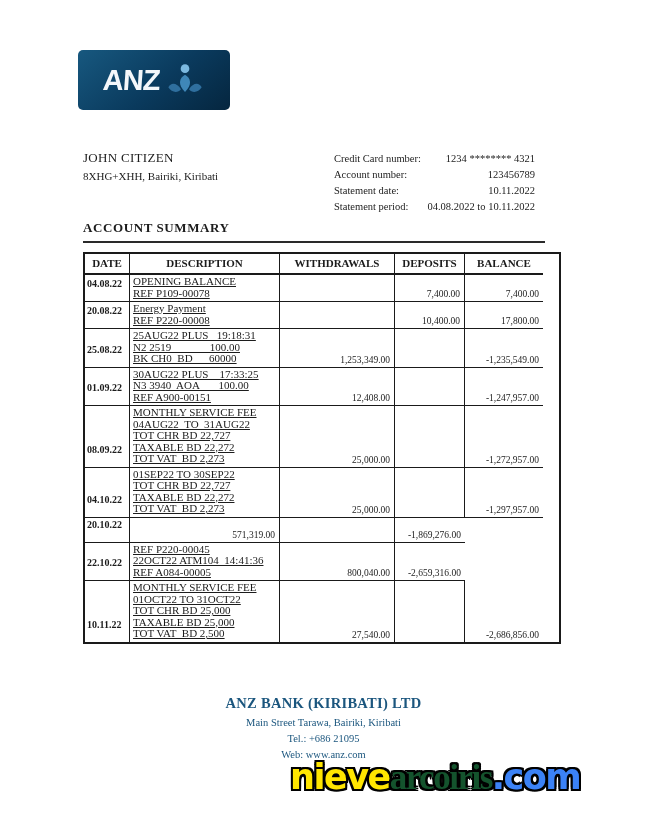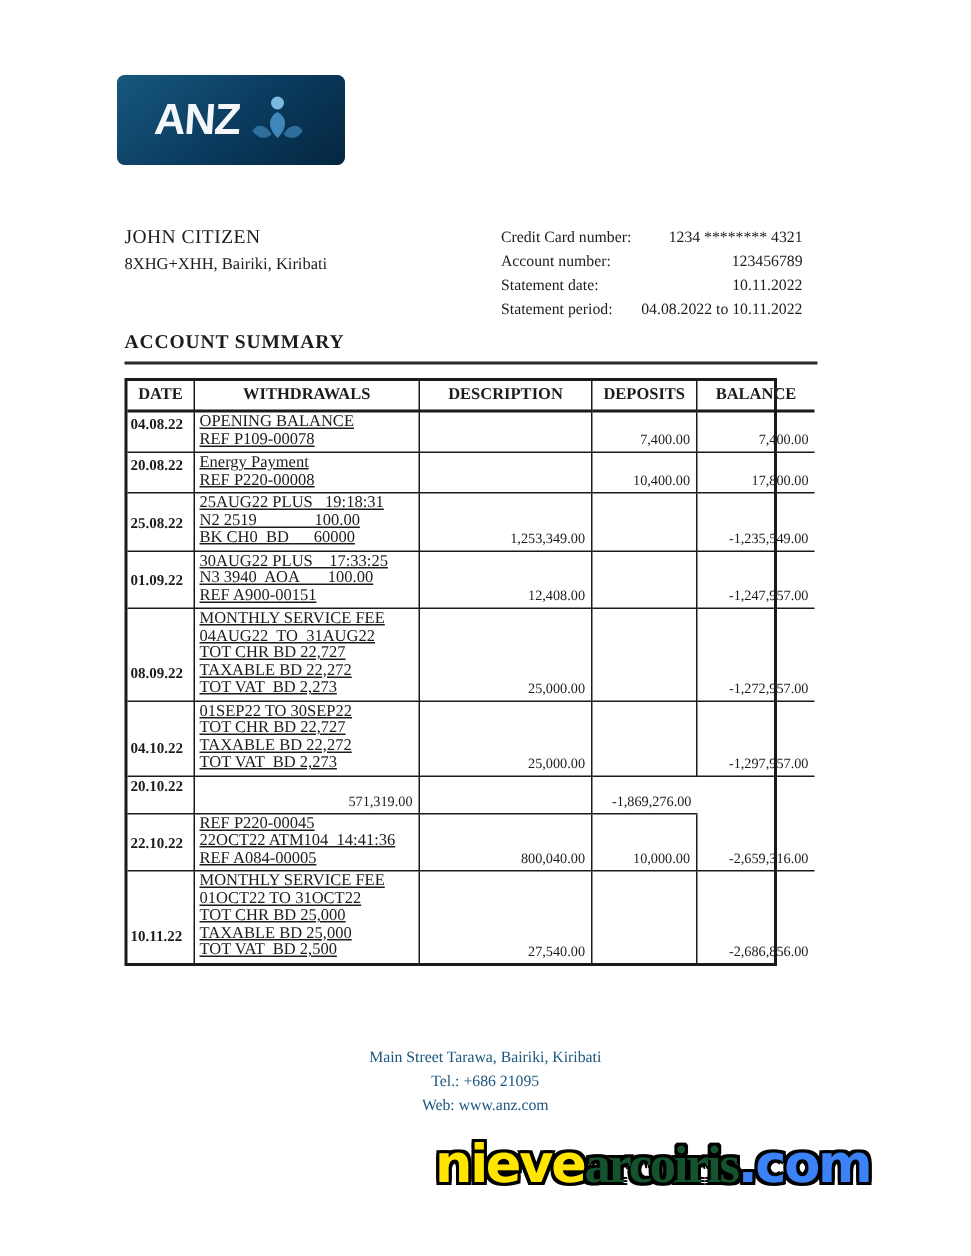--- a/index.html
+++ b/index.html
@@ -31,21 +31,21 @@
   .stmt-label { white-space:nowrap; }
   .stmt-value { white-space:nowrap; text-align:center; }
   
   .section-title {
     position:absolute; left:83px; top:220px; width:462px;
     font-size:13px; font-weight:bold; letter-spacing:0.6px;
     padding-bottom:5px; border-bottom:2.5px solid #2a2a2a;
   }
   
   .summary-table {
-    position:absolute; left:83px; top:252px; width:435px;
+    position:absolute; left:83px; top:252px; width:478px;
     border:2px solid #1a1a1a;
   }
   .trow { display:grid; grid-template-columns:45px 150px 115px 70px 78px; }
   .cell { border-right:1.5px solid #1a1a1a; border-bottom:1.5px solid #1a1a1a; }
   .cell:last-child { border-right:none; }
   .trow:last-child .cell { border-bottom:none; }
   .hcell {
     font-weight:bold; font-size:11px; text-align:center; padding:3px 0 4px;
     border-bottom-width:2px;
   }
@@ -116,22 +116,22 @@
       <span class="stmt-label">Statement period:</span>
       <span class="stmt-value">04.08.2022 to 10.11.2022</span>
     </div>
   </div>
 
   <div class="section-title">ACCOUNT SUMMARY</div>
 
   <div class="summary-table">
     <div class="trow">
       <div class="cell hcell">DATE</div>
+      <div class="cell hcell">DESCRIPTION</div>
       <div class="cell hcell">WITHDRAWALS</div>
-      <div class="cell hcell">DESCRIPTION</div>
       <div class="cell hcell">DEPOSITS</div>
       <div class="cell hcell">BALANCE</div>
     </div>
 
     <div class="trow">
       <div class="cell date-cell">04.08.22</div>
       <div class="cell desc-cell">
         <div class="desc-line">OPENING BALANCE</div>
         <div class="desc-line">REF P109-00078</div>
       </div>
@@ -210,40 +210,40 @@
     </div>
 
     <div class="trow">
       <div class="cell date-cell">22.10.22</div>
       <div class="cell desc-cell">
         <div class="desc-line">REF P220-00045</div>
         <div class="desc-line">22OCT22 ATM104  14:41:36</div>
         <div class="desc-line">REF A084-00005</div>
       </div>
       <div class="cell num-cell">800,040.00</div>
-      <div class="cell num-cell">10,000.00</div>
       <div class="cell num-cell">-2,659,316.00</div>
     </div>
 
     <div class="trow">
       <div class="cell date-cell">10.11.22</div>
       <div class="cell desc-cell">
         <div class="desc-line">MONTHLY SERVICE FEE</div>
         <div class="desc-line">01OCT22 TO 31OCT22</div>
         <div class="desc-line">TOT CHR BD 25,000</div>
         <div class="desc-line">TAXABLE BD 25,000</div>
         <div class="desc-line">TOT VAT  BD 2,500</div>
       </div>
       <div class="cell num-cell">27,540.00</div>
       <div class="cell num-cell"></div>
       <div class="cell num-cell">-2,686,856.00</div>
     </div>
   </div>
 
   <div class="footer">
+    <div class="footer-bank">ANZ BANK (KIRIBATI) LTD</div>
     <div class="footer-line">Main Street Tarawa, Bairiki, Kiribati</div>
     <div class="footer-line">Tel.: +686 21095</div>
     <div class="footer-line">Web: www.anz.com</div>
   </div>
 
   <div class="watermark">
     <span class="wm-outline wm-1">nieve</span><span class="wm-outline wm-2">arcoiris</span><span class="wm-outline wm-3">.com</span>
   </div>
 
 </div>

